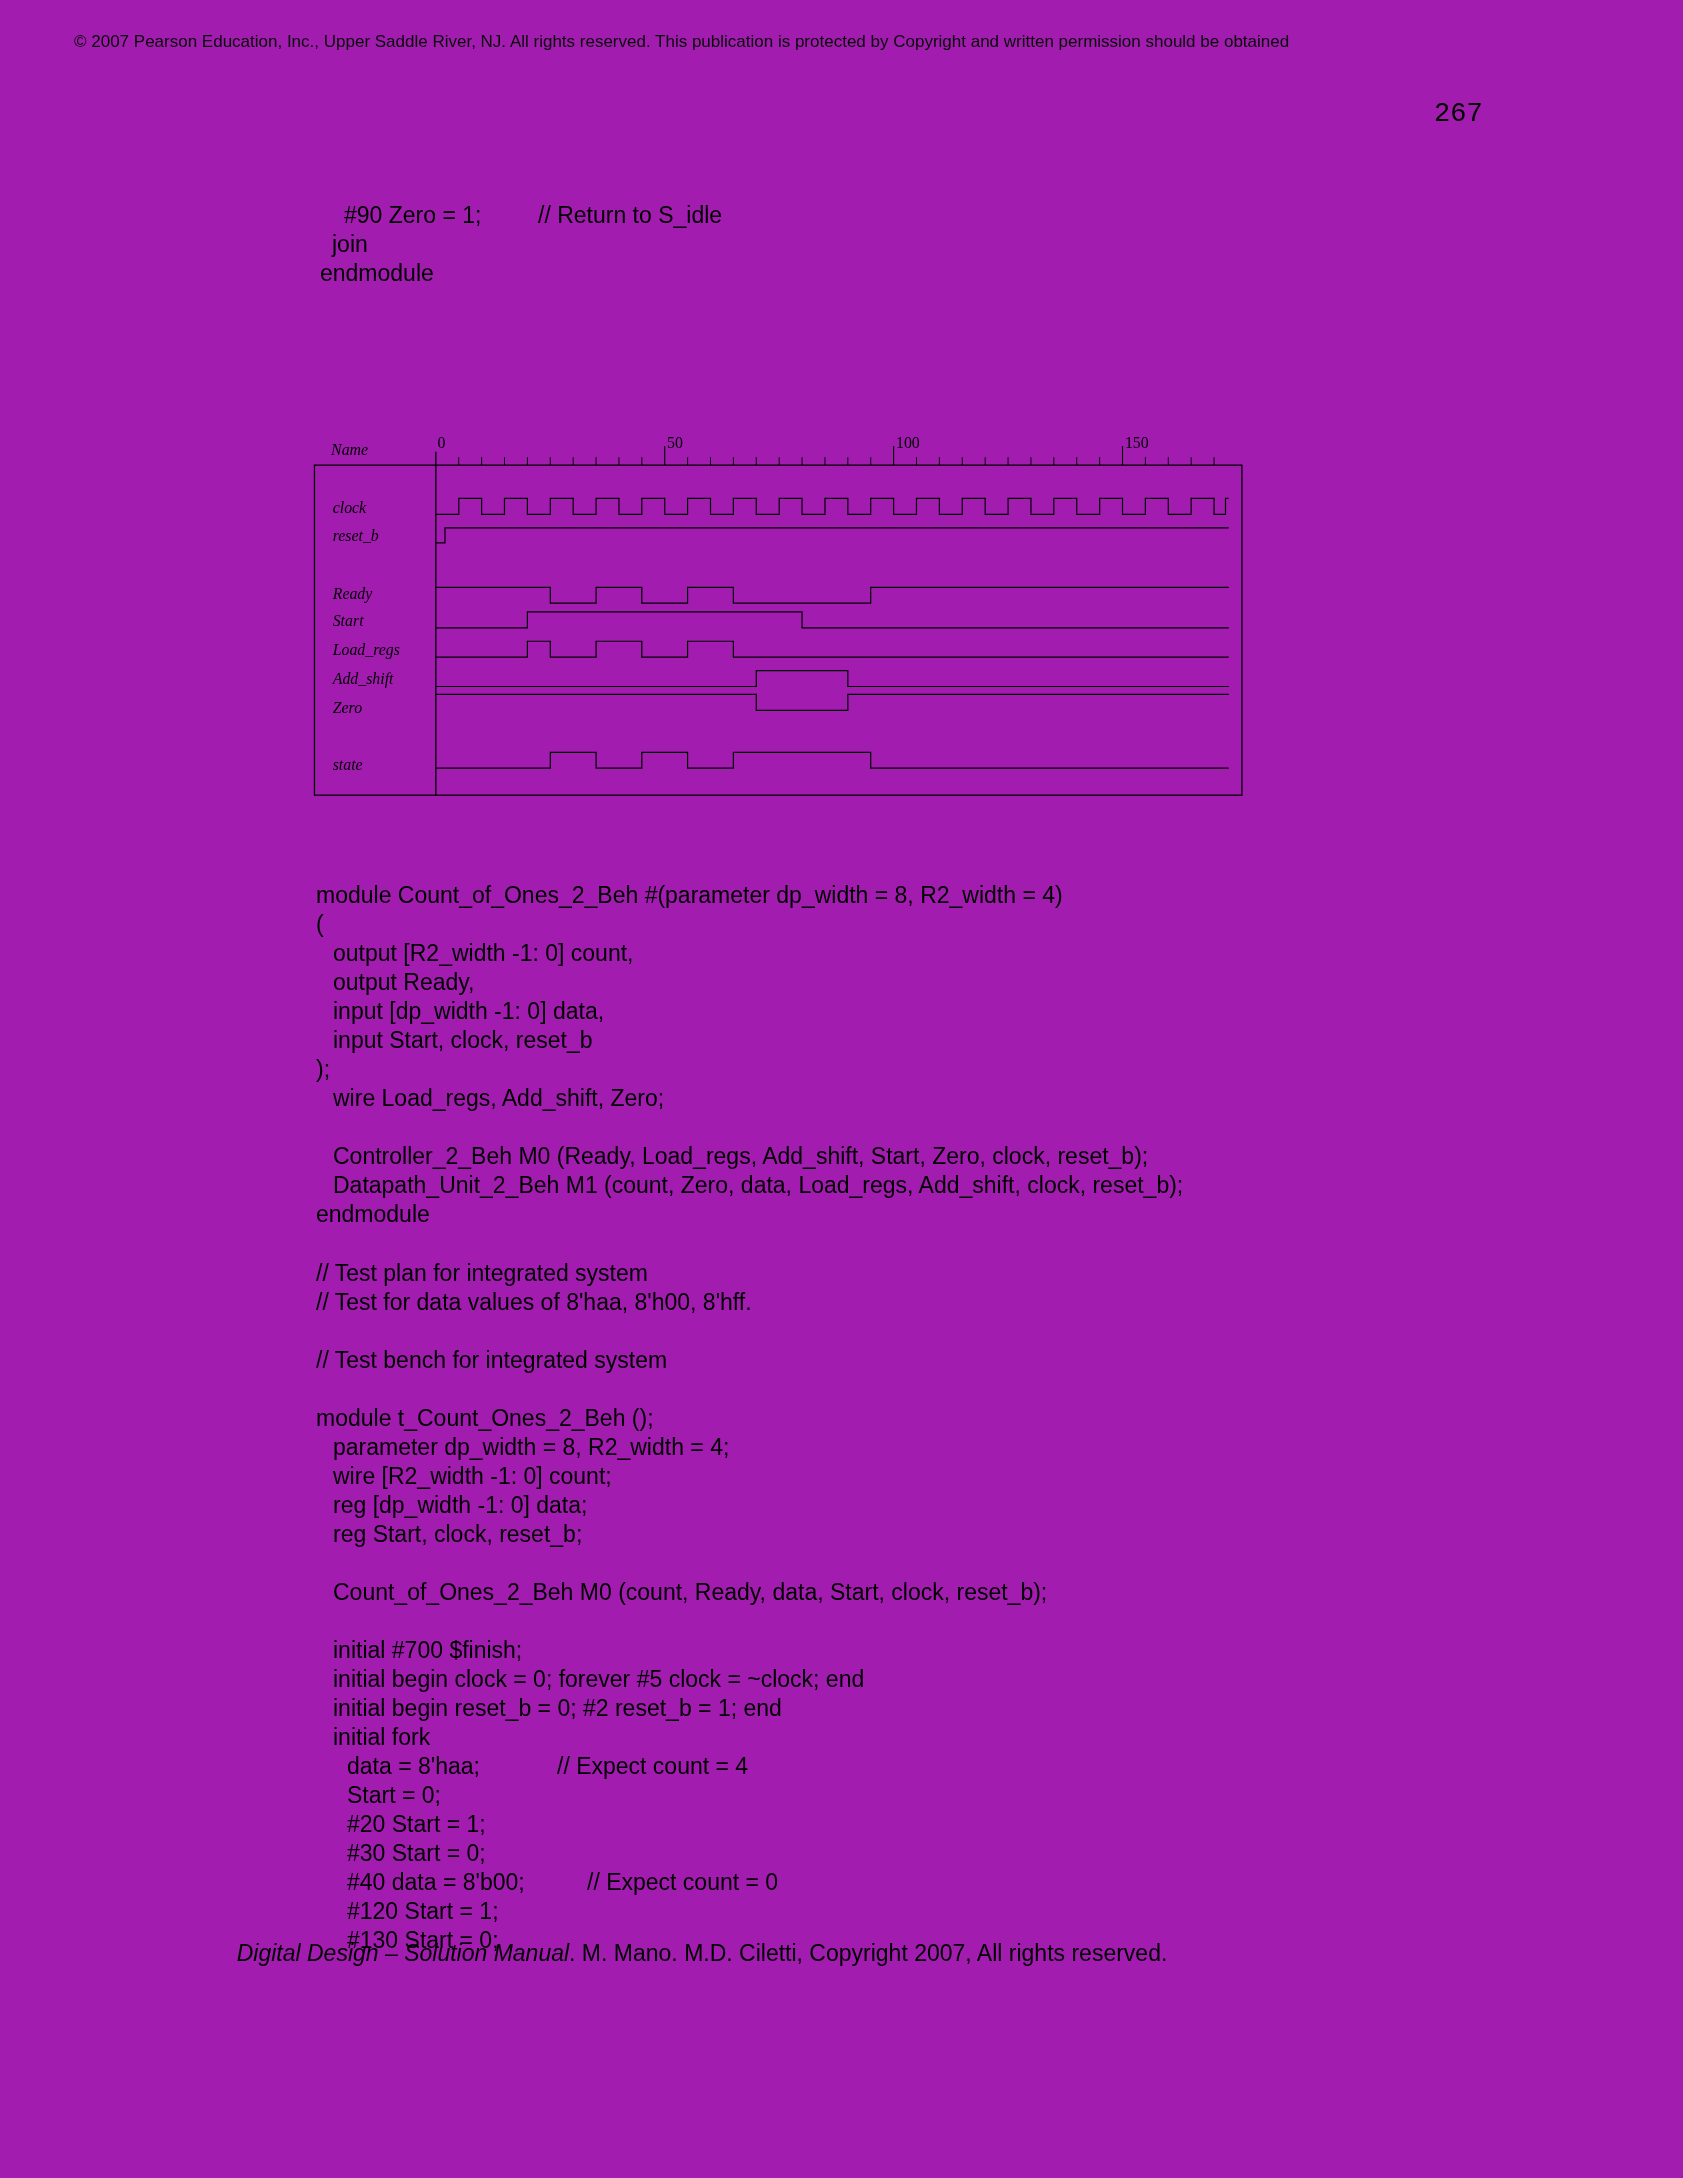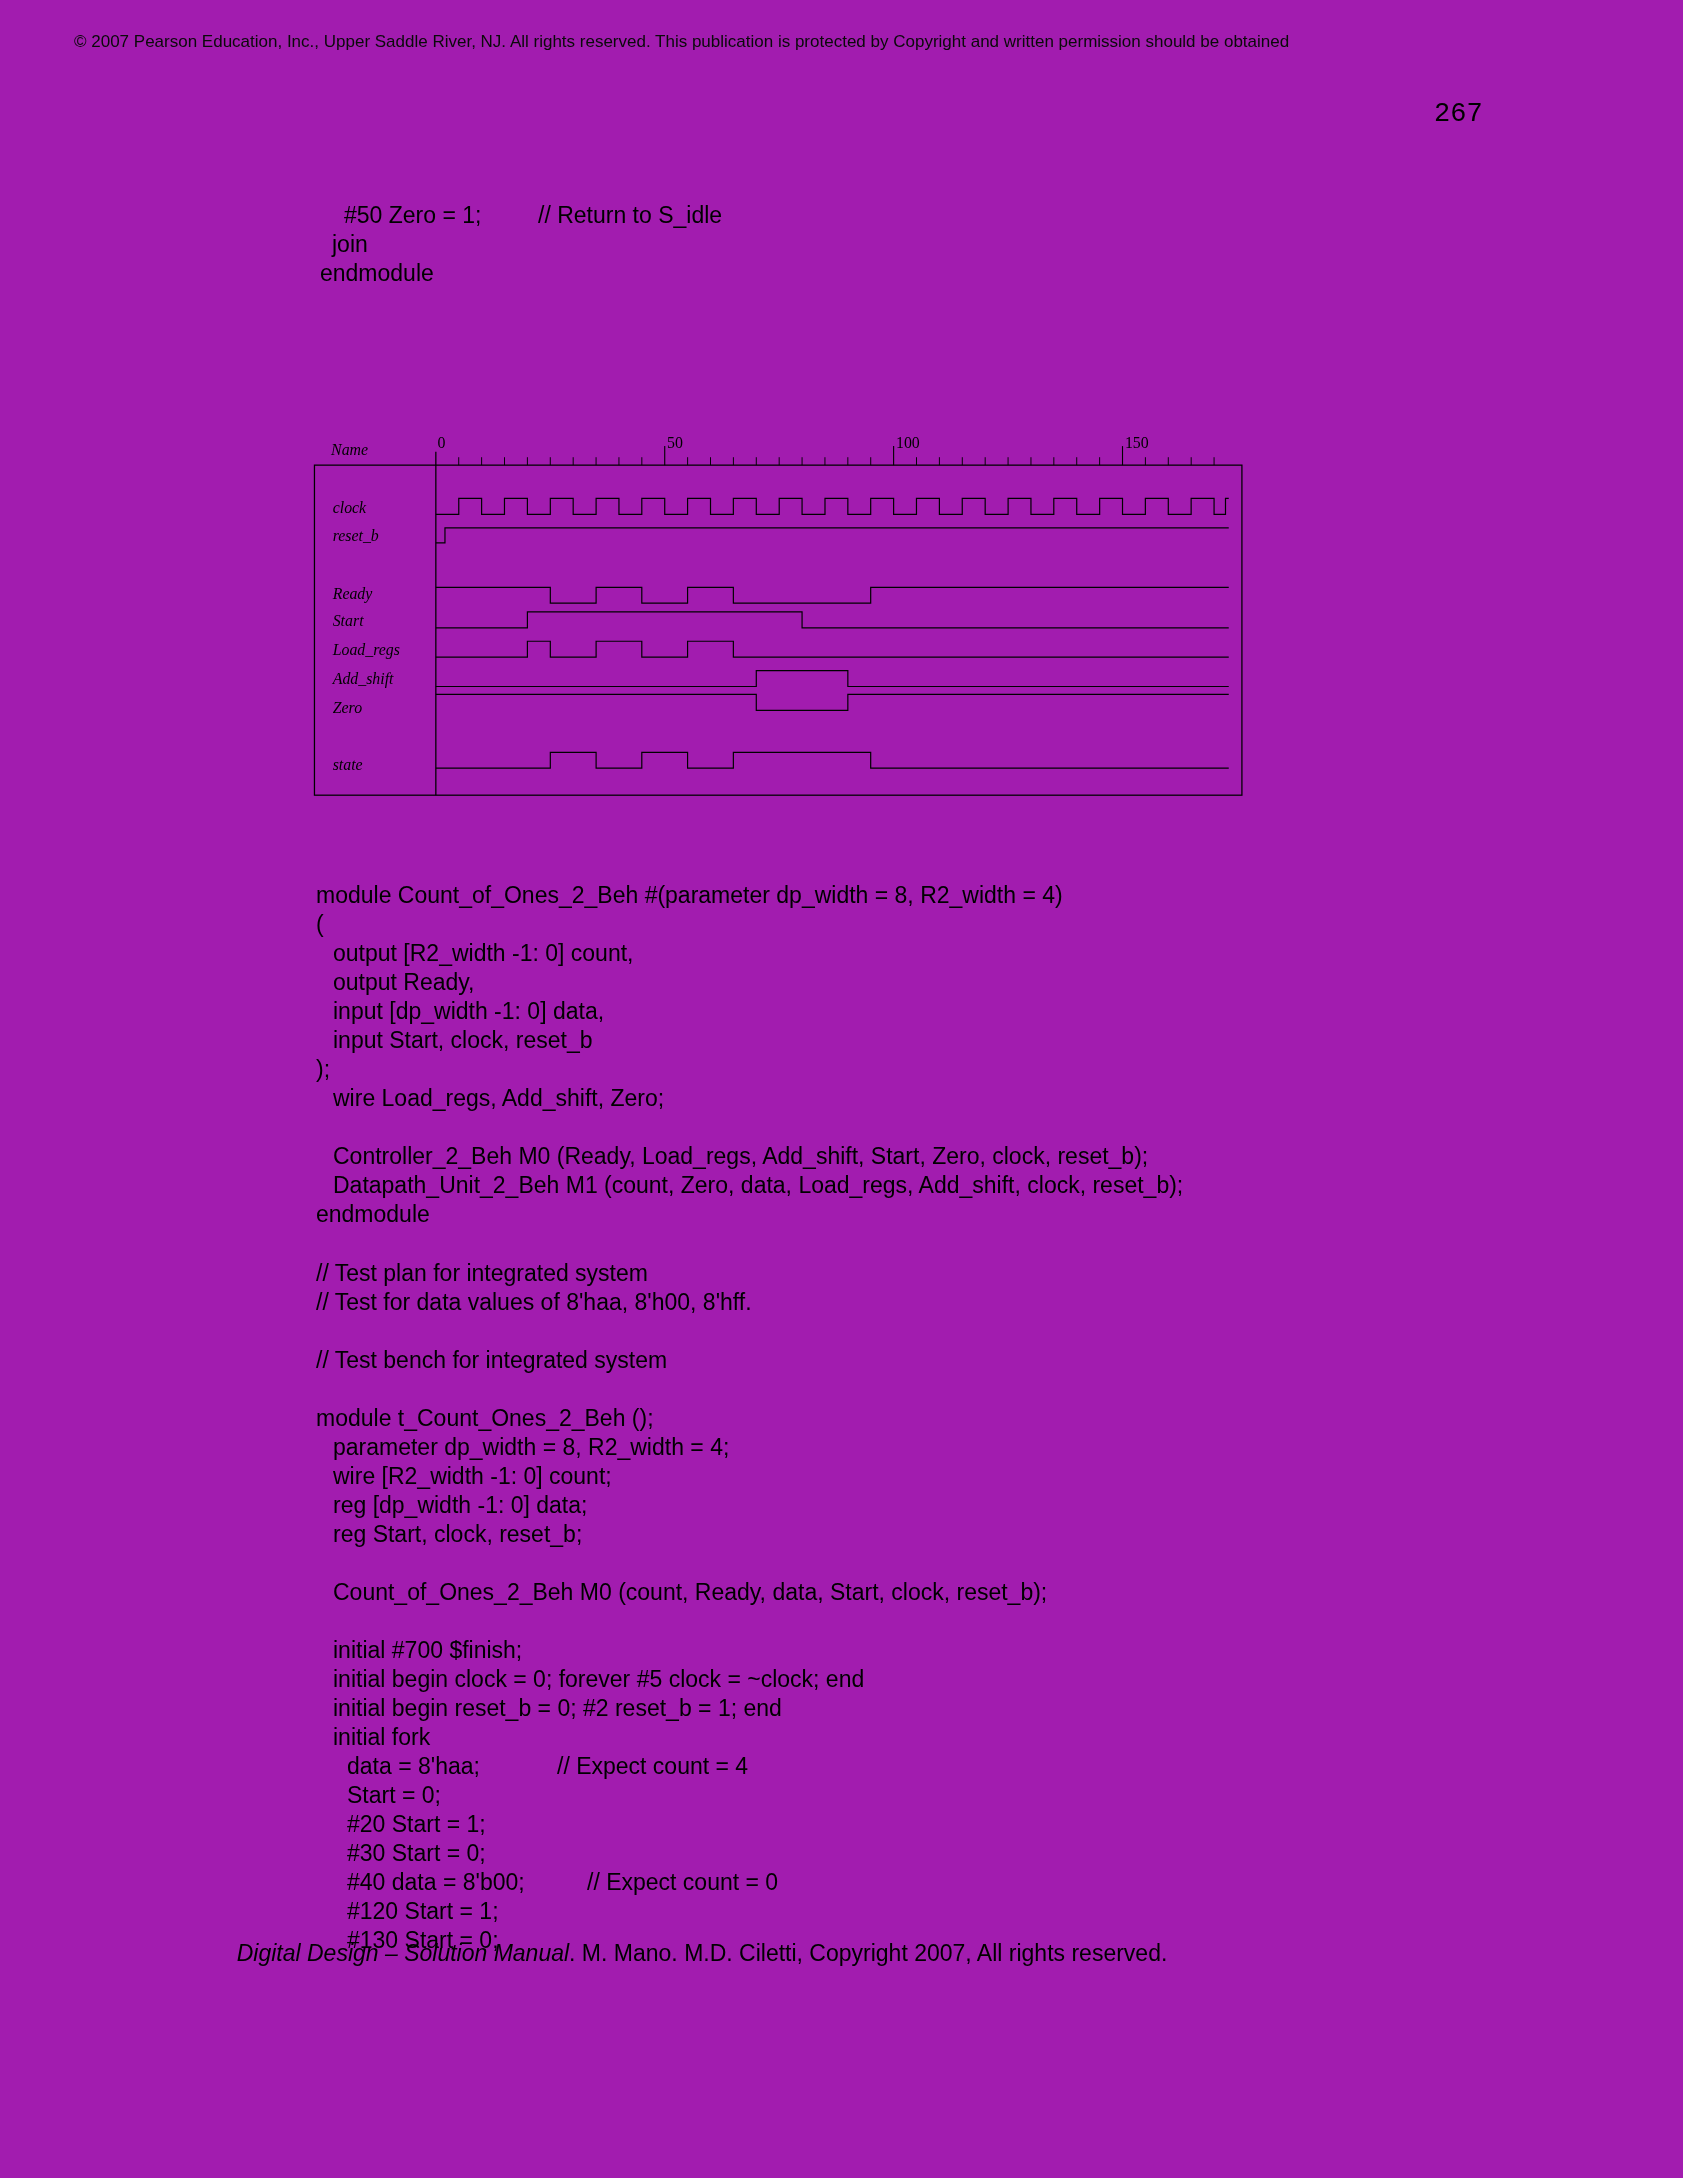--- a/index.html
+++ b/index.html
@@ -22,21 +22,21 @@
 <body>
 
 <div class="page">
 
   <div class="abs copyright">
     <div>© 2007 Pearson Education, Inc., Upper Saddle River, NJ.  All rights reserved. This publication is protected by Copyright and written permission should be obtained</div>
   </div>
 
   <div class="abs pageno">267</div>
 
-  <div class="abs codeblock" id="code-top" style="left:320px;top:201px;"><div class="code-line" style="padding-left: 24px;"><span>#50 Zero = 1;</span><span class="cmt" style="left: 194px; margin-left: 24px;">// Return to S_idle</span></div><div class="code-line" style="padding-left: 12px;"><span class="b">join</span></div><div class="code-line" style="padding-left: 0px;"><span class="b">endmodule</span></div></div>
+  <div class="abs codeblock" id="code-top" style="left:320px;top:201px;"><div class="code-line" style="padding-left: 24px;"><span>#90 Zero = 1;</span><span class="cmt" style="left: 194px; margin-left: 24px;">// Return to S_idle</span></div><div class="code-line" style="padding-left: 12px;"><span class="b">join</span></div><div class="code-line" style="padding-left: 0px;"><span class="b">endmodule</span></div></div>
 
 
   <svg class="abs" id="wave" style="left:297px;top:376px;" width="1198" height="475" viewBox="300 380 1510 480">
       <rect x="322" y="433" width="1169" height="416" fill="none" stroke="#000" stroke-width="1.6"></rect>
       <line x1="475" y1="416" x2="475" y2="849" stroke="#000" stroke-width="1.6"></line>
       <line x1="503.85" y1="423" x2="503.85" y2="433" stroke="#000" stroke-width="1.2"></line>
       <line x1="532.7" y1="423" x2="532.7" y2="433" stroke="#000" stroke-width="1.2"></line>
       <line x1="561.55" y1="423" x2="561.55" y2="433" stroke="#000" stroke-width="1.2"></line>
       <line x1="590.4" y1="423" x2="590.4" y2="433" stroke="#000" stroke-width="1.2"></line>
       <line x1="619.25" y1="423" x2="619.25" y2="433" stroke="#000" stroke-width="1.2"></line>

